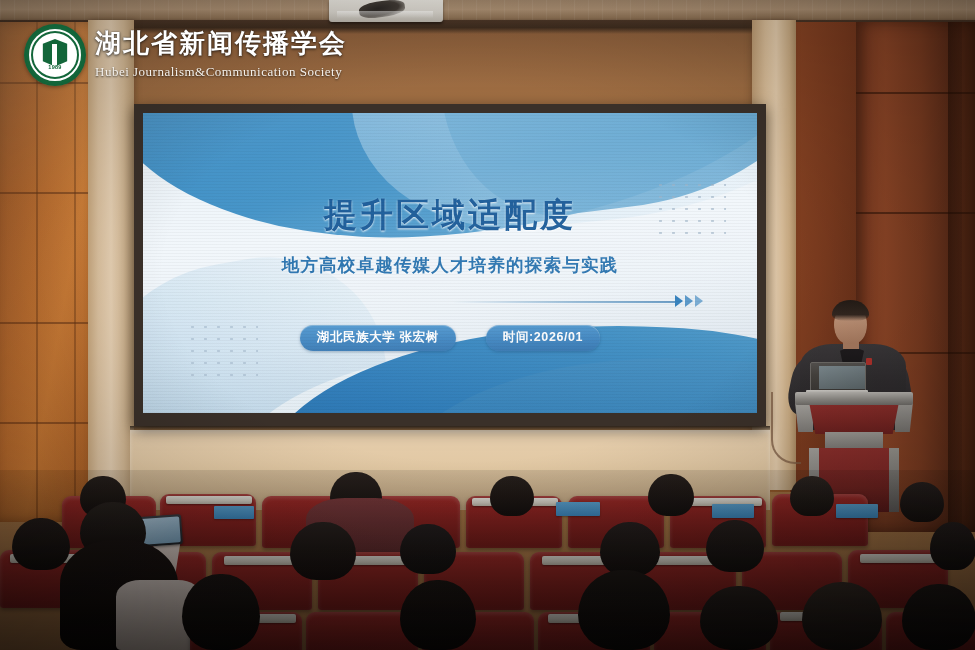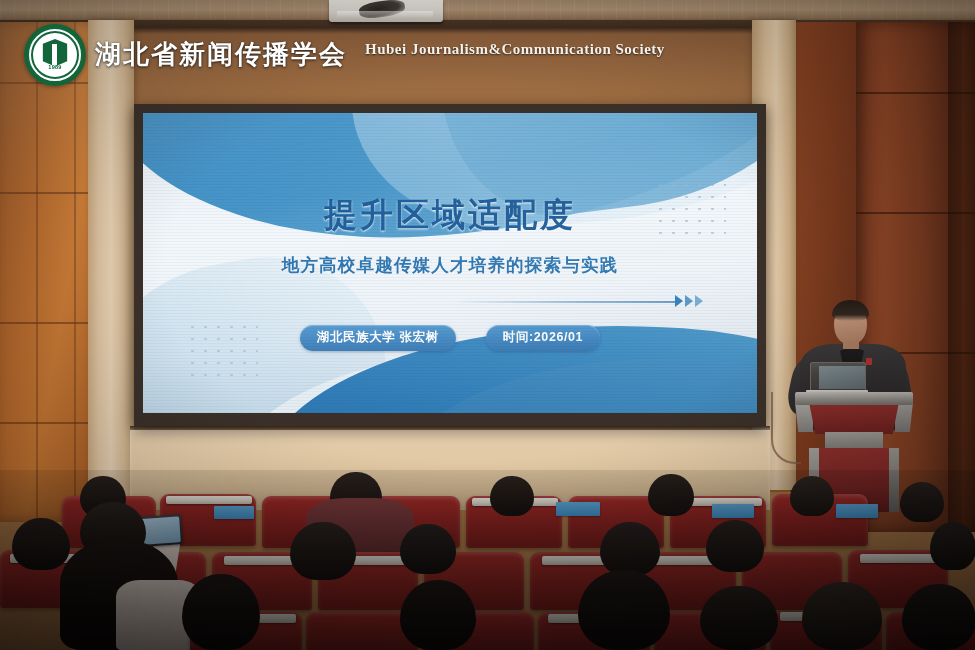--- a/index.html
+++ b/index.html
@@ -612,34 +612,34 @@
   .wm-year {
     position: absolute;
     left: 0; top: 40px;
     width: 62px;
     text-align: center;
     font-size: 5.5px;
     font-weight: 700;
     color: #13663a;
     letter-spacing: .3px;
   }
-  .wm-text { display: flex; gap: 18px; }
+  .wm-text { display: flex; flex-direction: column; gap: 6px; }
   .wm-cn {
     font-size: 26px;
     font-weight: 700;
     color: #ffffff;
     letter-spacing: 2px;
     line-height: 1.05;
     text-shadow: 0 1px 3px rgba(0,0,0,.65), 0 0 1px rgba(0,0,0,.8);
     white-space: nowrap;
   }
   .wm-en {
     font-family: "Liberation Serif", "DejaVu Serif", serif;
-    font-size: 15px;
-    font-weight: 700;
+    font-size: 13px;
+    font-weight: 400;
     color: #f4f1ec;
     letter-spacing: .5px;
     text-shadow: 0 1px 2px rgba(0,0,0,.7);
     white-space: nowrap;
   }
 </style>
 </head>
 <body>
 
 <div class="photo">

